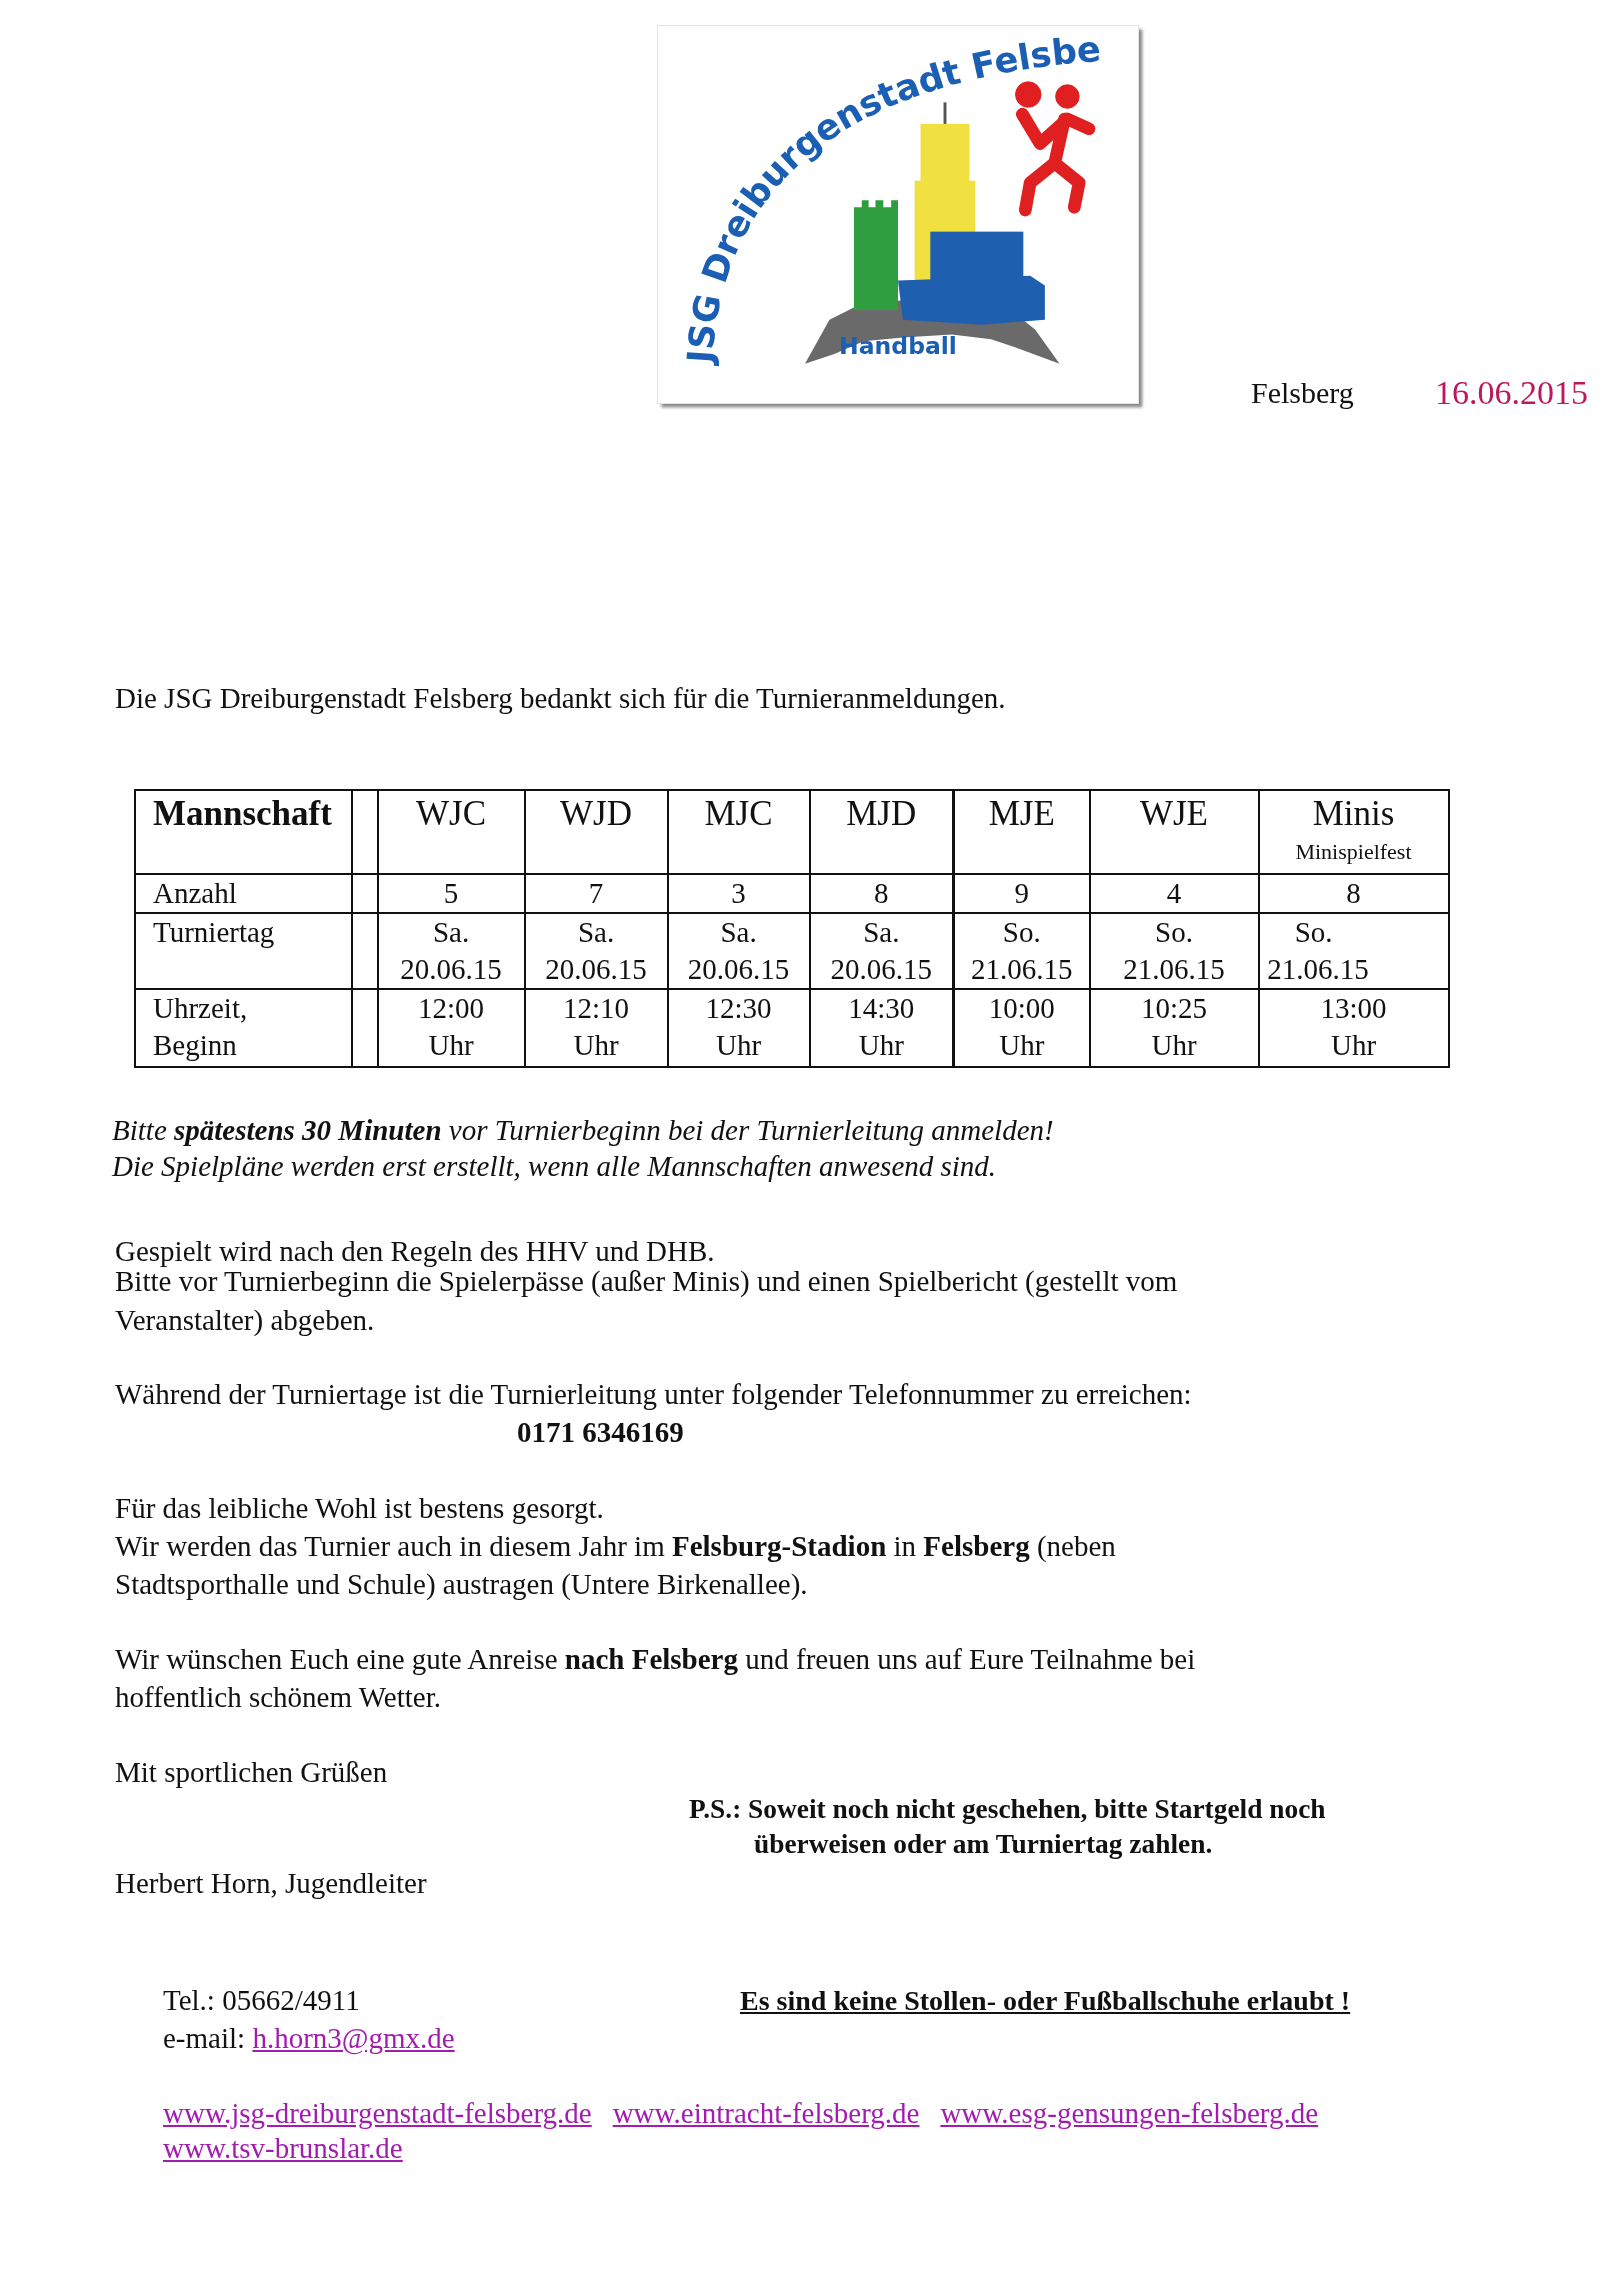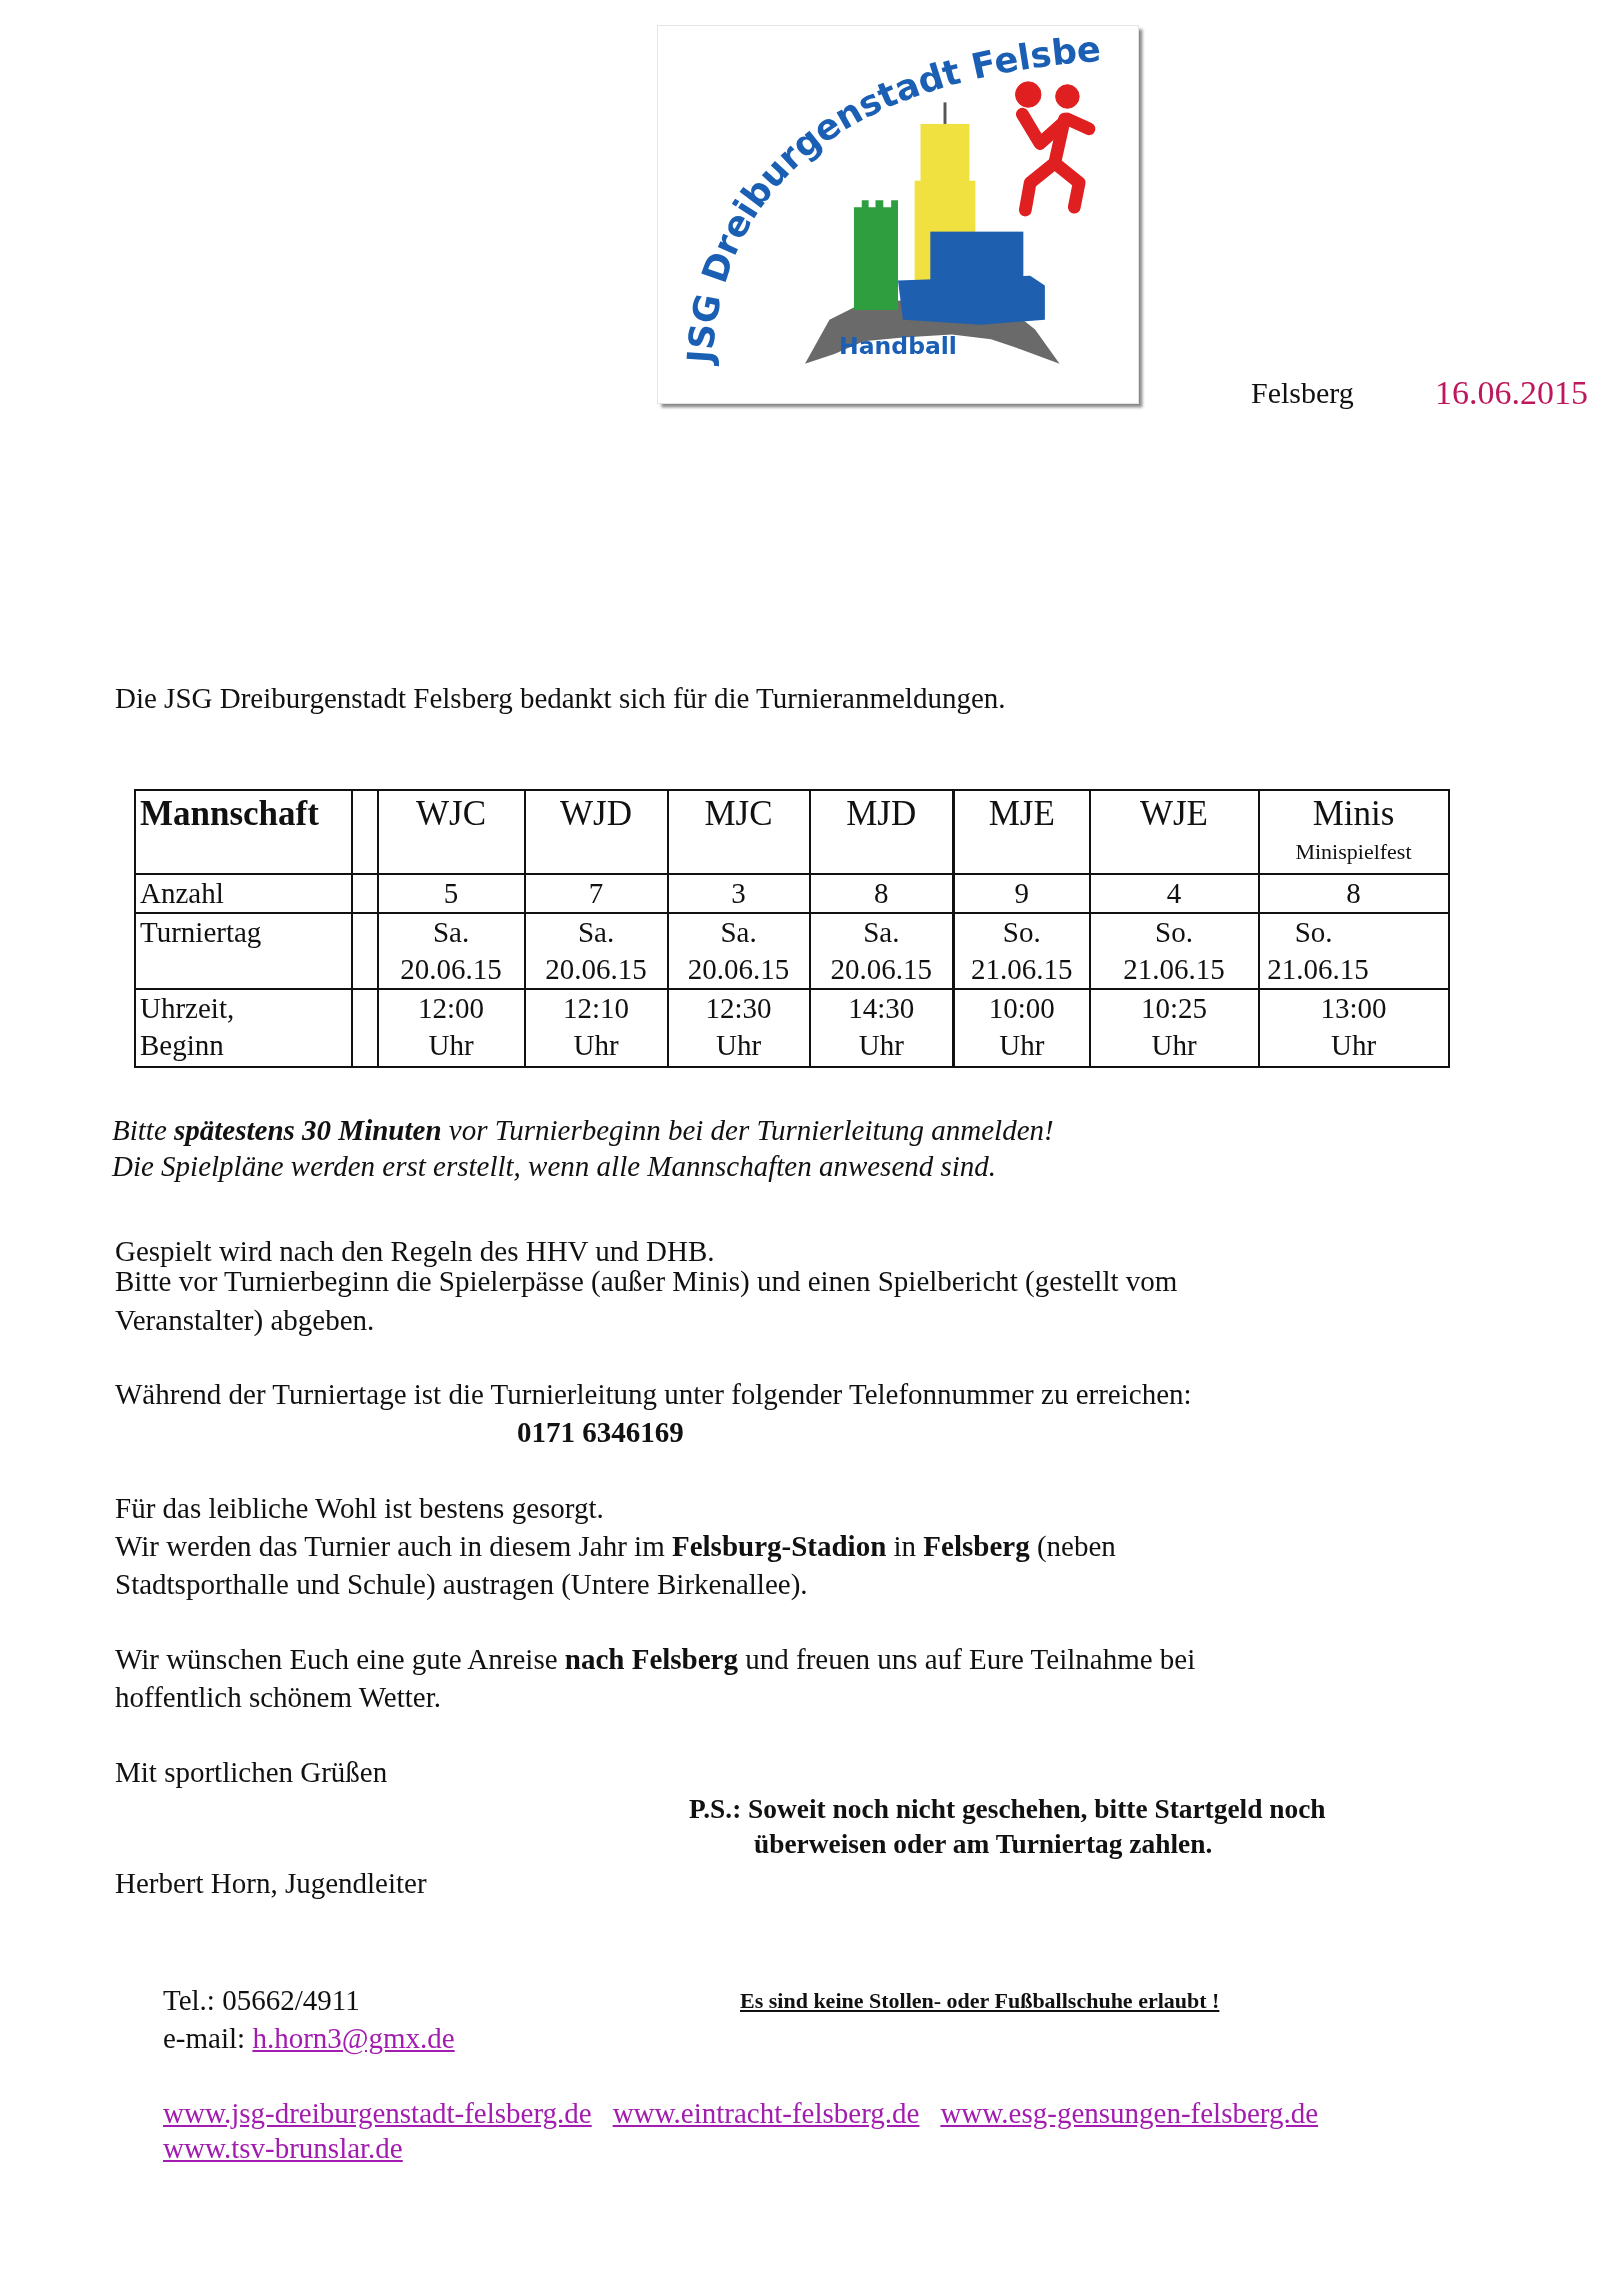--- a/index.html
+++ b/index.html
@@ -16,21 +16,21 @@
 
   #place { left: 1251px; top: 376px; font-size: 30px; }
   #date  { left: 1435px; top: 374px; font-size: 34px; color: #be185d; }
 
   #intro { left: 115px; top: 679px; }
 
   
   #schedule { left: 134px; top: 789px; border-collapse: collapse; table-layout: fixed;
               font-size: 29px; line-height: 37px; }
   #schedule td { border: 2px solid #111; padding: 0 3.9px; vertical-align: top; text-align: center; }
-  #schedule td.lbl { text-align: left; padding-left: 4px; }
+  #schedule td.lbl { text-align: left; padding-left: 17px; }
   #schedule td.thickl { border-left: 3.9px solid #111; }
   #schedule tr.hdr td { height: 80px; font-size: 35px; line-height: 41px; padding-top: 2px; }
   #schedule tr.hdr td.lbl { font-weight: bold; font-size: 35px; }
   #schedule tr.hdr .sub { font-size: 22px; line-height: 35px; display: block; }
   #schedule tr.r1 td { height: 35px; }
   #schedule tr.r2 td { height: 73px; }
   #schedule tr.r3 td { height: 76px; }
   #schedule tr.r3 td, #schedule tr.r2 td, #schedule tr.r1 td { line-height: 37px; }
   #schedule { border: 2.9px solid #111; }
 
@@ -52,21 +52,21 @@
   #p8 { left: 115px; top: 1640px; }
   #p9 { left: 115px; top: 1678px; text-align: center; }
 
   #greet { left: 115px; top: 1753px; }
   #ps1 { left: 689px; top: 1790px; font-weight: bold; font-size: 27.4px; }
   #ps2 { left: 754px; top: 1825px; font-weight: bold; font-size: 27.4px; }
   #sign { left: 115px; top: 1864px; }
 
   #tel { left: 163px; top: 1981px; }
   #mailrow { left: 163px; top: 2019px; }
-  #warn { left: 740px; top: 1982px; font-weight: bold; text-decoration: underline; font-size: 22px; }
+  #warn { left: 740px; top: 1982px; font-weight: bold; text-decoration: underline; font-size: 28px; }
 
   a.lnk { color: #a21caf; text-decoration: underline; }
   #links1 { left: 163px; top: 2094px; }
   #links1 a { margin-right: 13.7px; }
   #links2 { left: 163px; top: 2129px; }
 </style>
 </head>
 <body>
 
 <div id="logo" class="abs">

